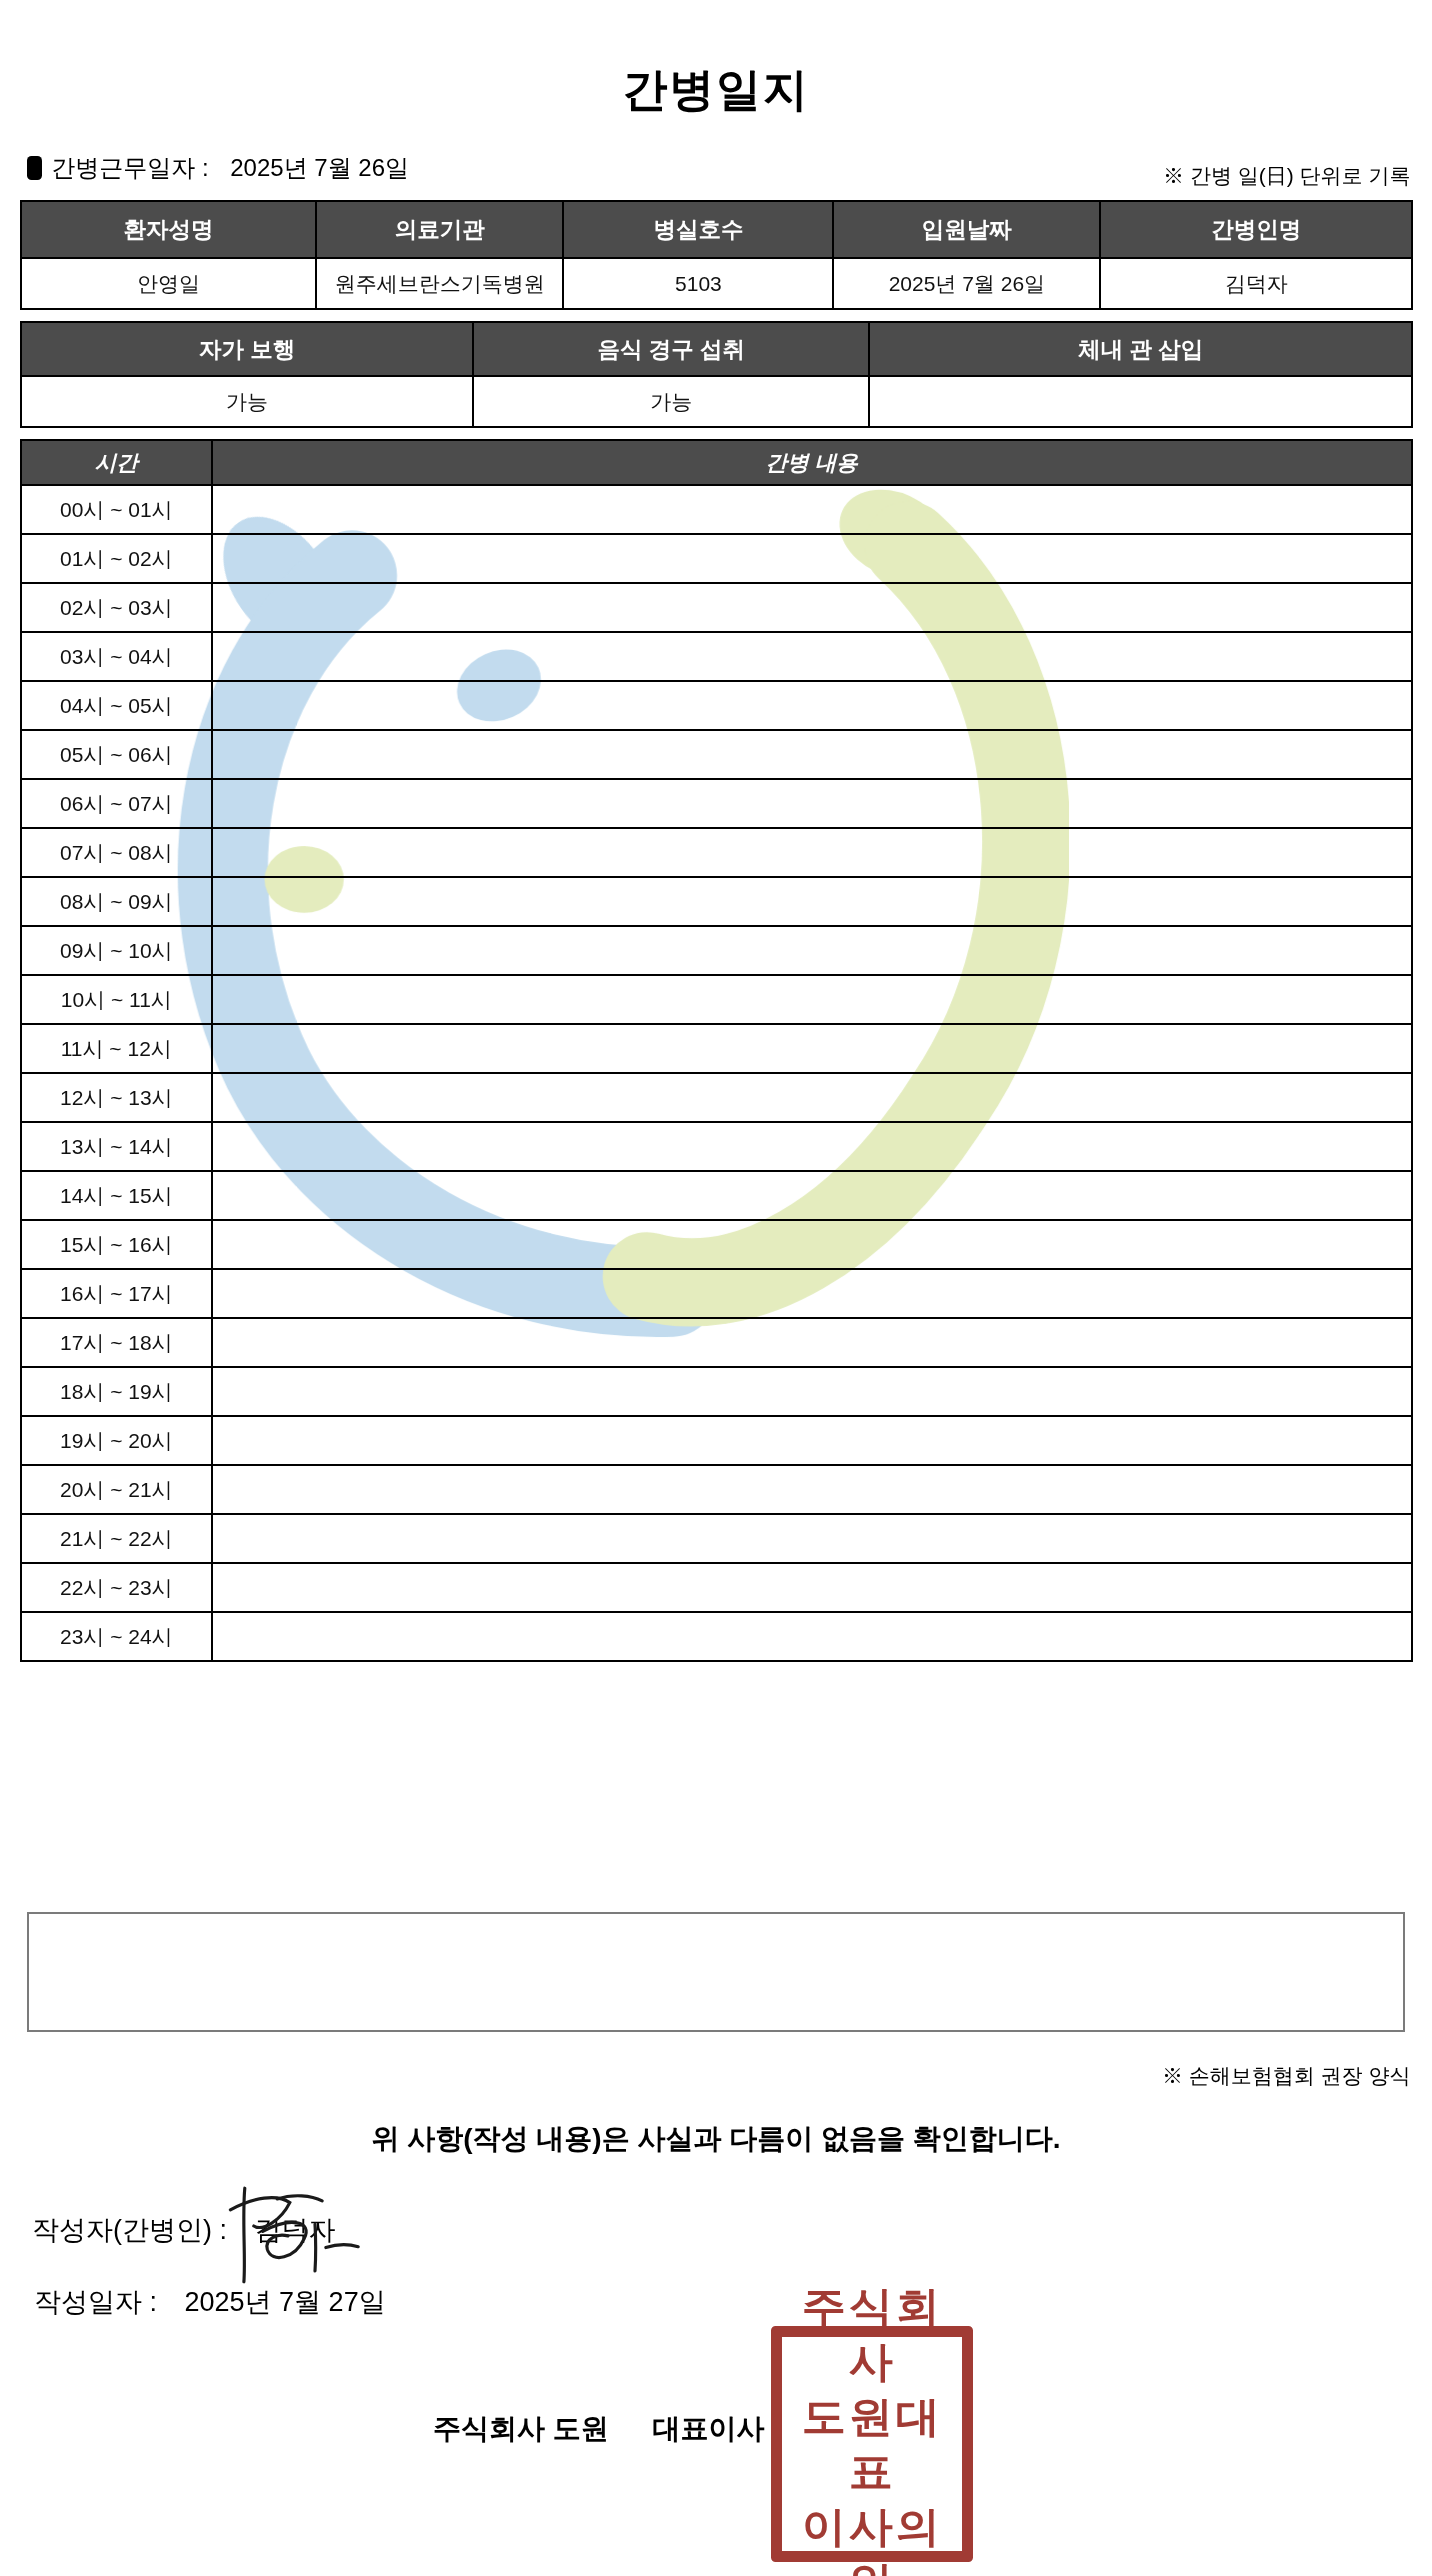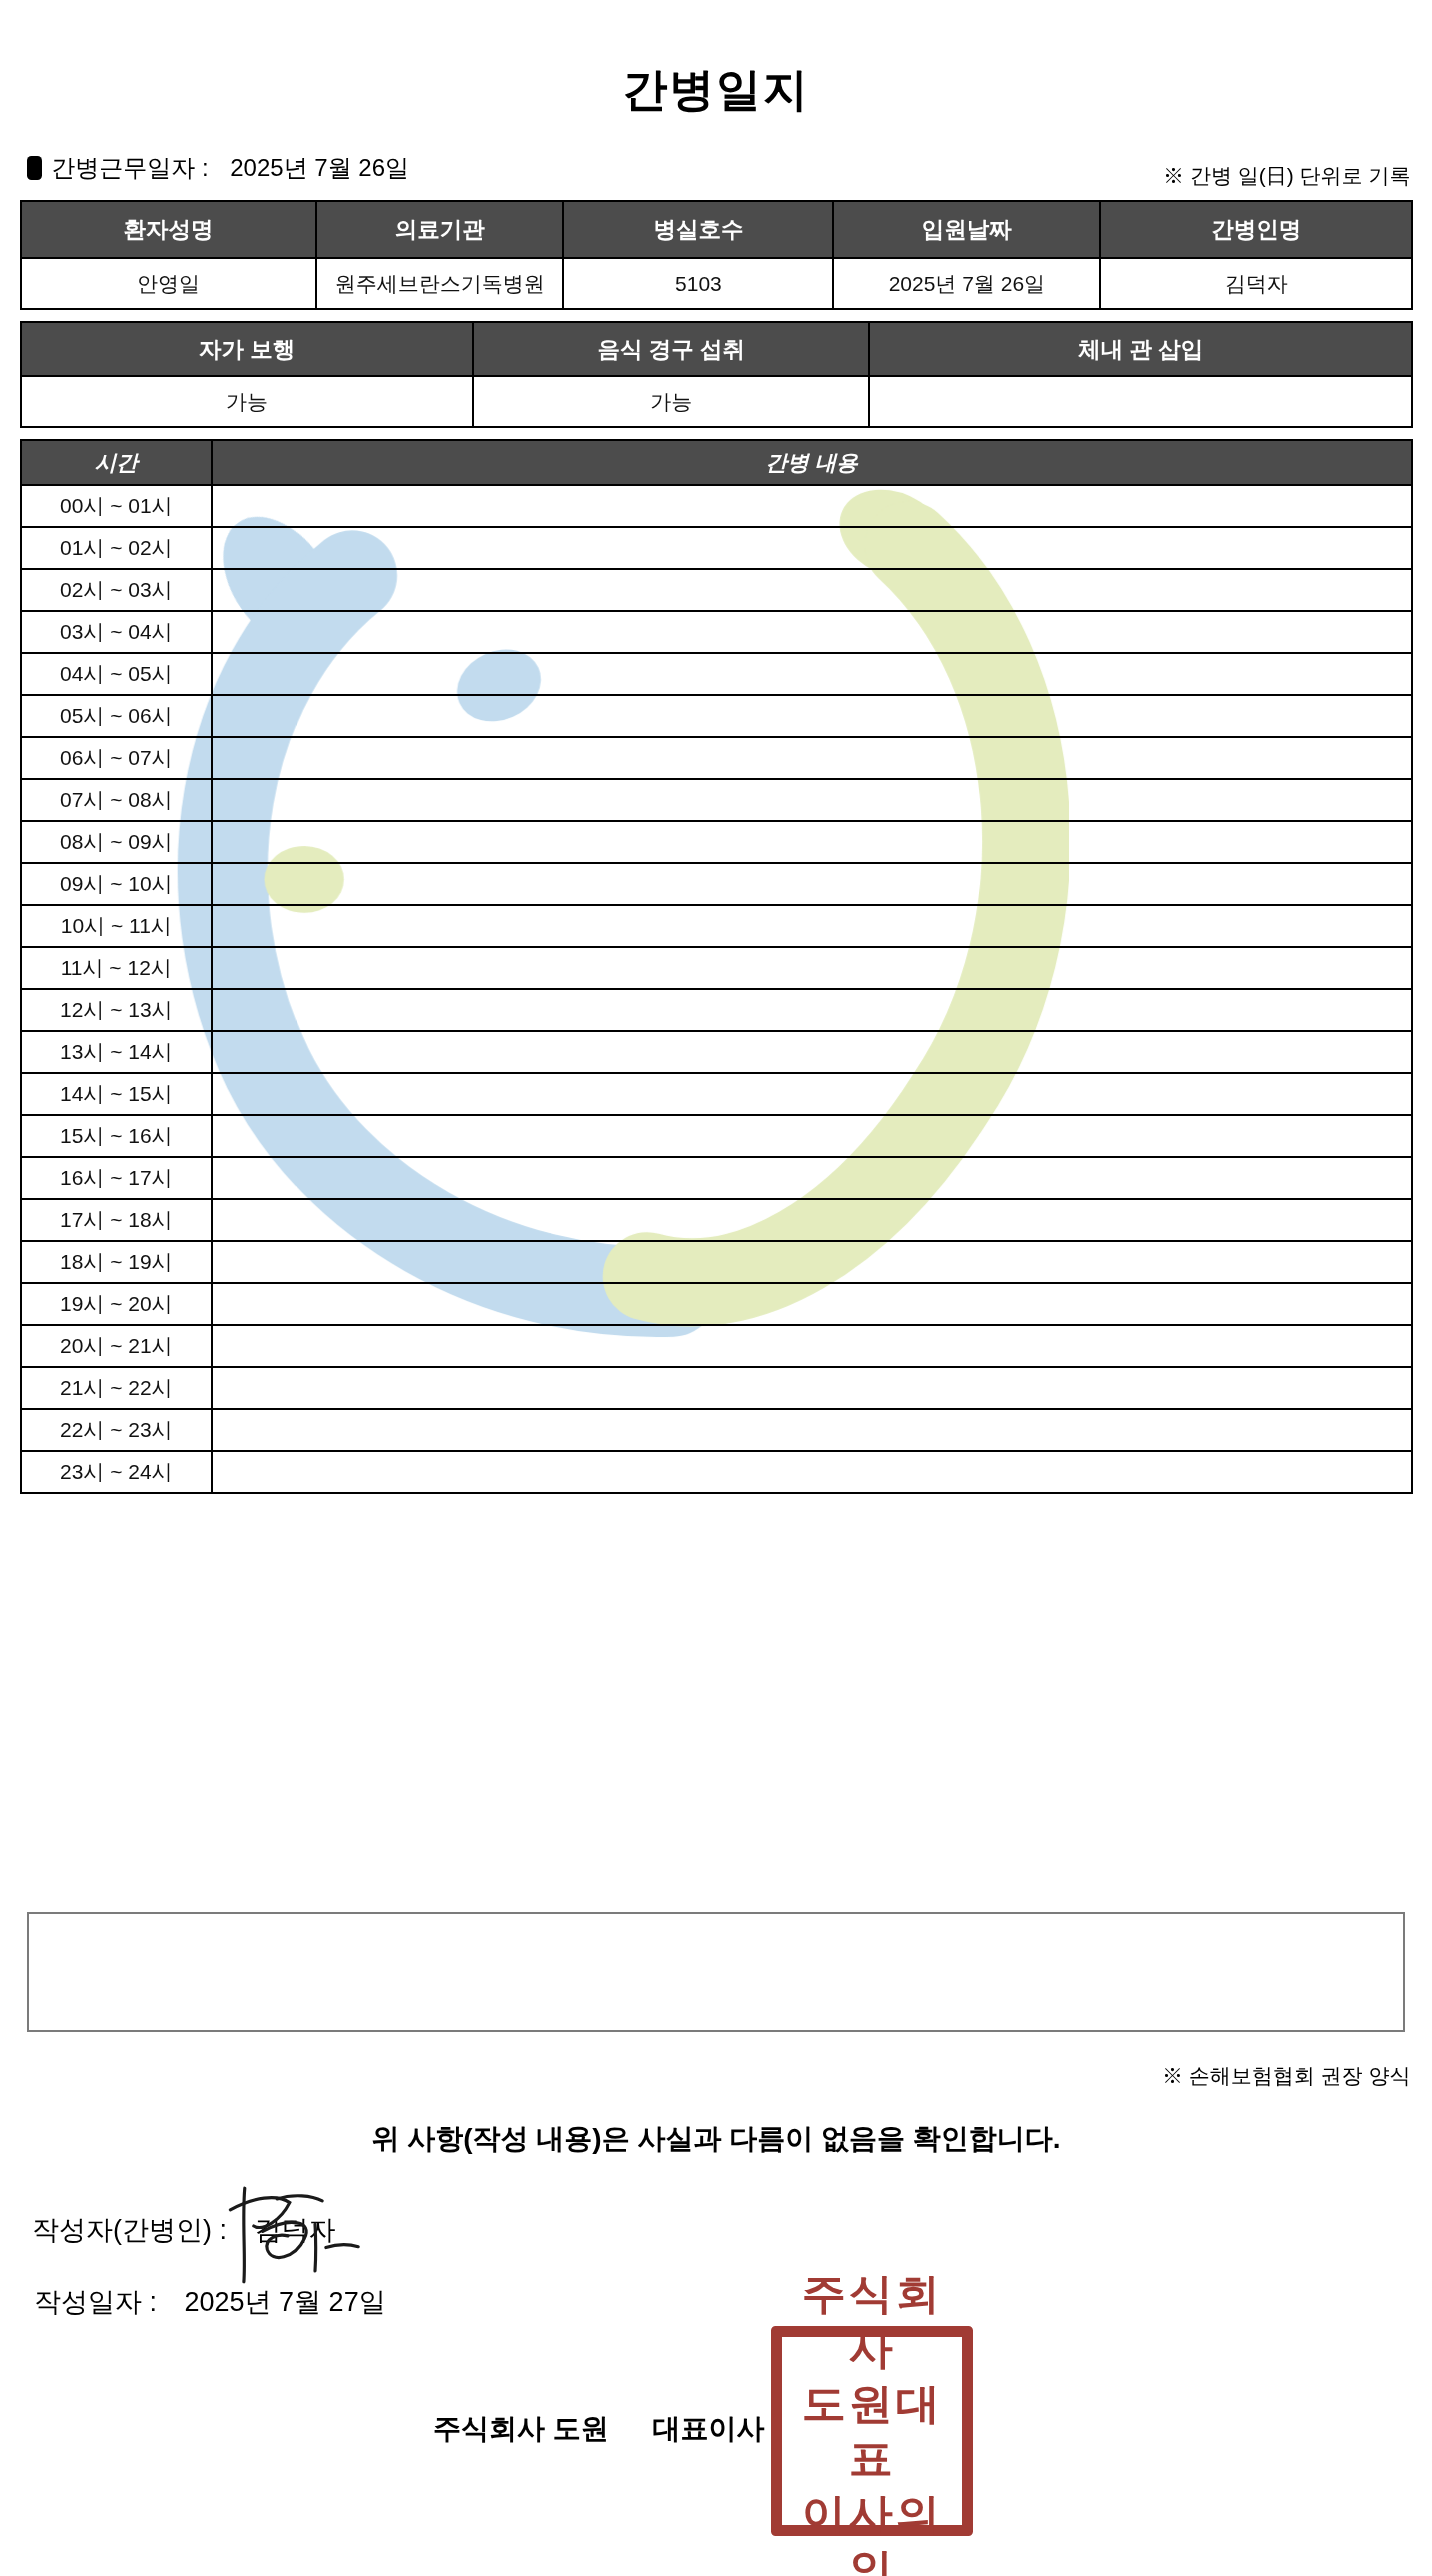--- a/index.html
+++ b/index.html
@@ -25,39 +25,39 @@
   th { background:#4c4c4c; color:#fff; font-weight:bold; font-size:22.5px; }
   td { font-size:21px; color:#111; }
   .t-patient { top:200px; }
   .t-patient th { height:57px; }
   .t-patient td { height:51px; }
   .t-status { top:321px; }
   .t-status th { height:54px; }
   .t-status td { height:51px; }
   .t-care { top:439px; }
   .t-care th { height:45px; font-size:21.6px;font-style:italic; }
-  .t-care td { height:42px; }
+  .t-care td { height:49px; }
   .t-care td.care-content { text-align:left; padding-left:12.6px; }
   
   .notes-title { position:absolute; top:1869px; left:0; width:100%; text-align:center;
     font-size:22.5px; font-weight:bold; z-index:2;margin-top:48px; }
   .notes-box { position:absolute; top:1912px; left:27px; width:1378px; height:120px;
     border:2.7px solid #7b7b7b; background:#fff; z-index:2; font-size:21px; padding:9px; }
   .form-note { position:absolute; top:2062px; right:21.6px; font-size:21px; z-index:2; }
   
   .statement { position:absolute; top:2120px; left:0; width:100%; text-align:center;
     font-size:28px; font-weight:bold; z-index:2; }
   .writer-line { position:absolute; top:2212px; left:32px; font-size:27px; z-index:2; }
   .writer-name { margin-left:20px; }
   .signature { position:absolute; top:2181px; left:225px; width:144px; height:108px; z-index:3; }
   .date-line { position:absolute; top:2284px; left:34px; font-size:27px; z-index:2; }
   .company-line { position:absolute; top:2410px; left:433px; font-size:28px; font-weight:bold; z-index:2; }
   .company-role { margin-left:36px; }
   
-  .stamp { position:absolute; top:2326px; left:771px; width:202px; height:210px;
+  .stamp { position:absolute; top:2326px; left:771px; width:202px; height:236px;
     border:11.7px solid #9e342c; border-radius:4.5px; z-index:3; opacity:0.96;
     display:flex; flex-direction:column; justify-content:center; padding:3.6px 1.8px; }
   .stamp-row { color:#9e342c; font-weight:bold; font-size:42px; line-height:55px;
     text-align:center; letter-spacing:2.7px; transform:scaleX(1.05); }
 </style>
 </head>
 <body>
 
 <div class="page">
 

